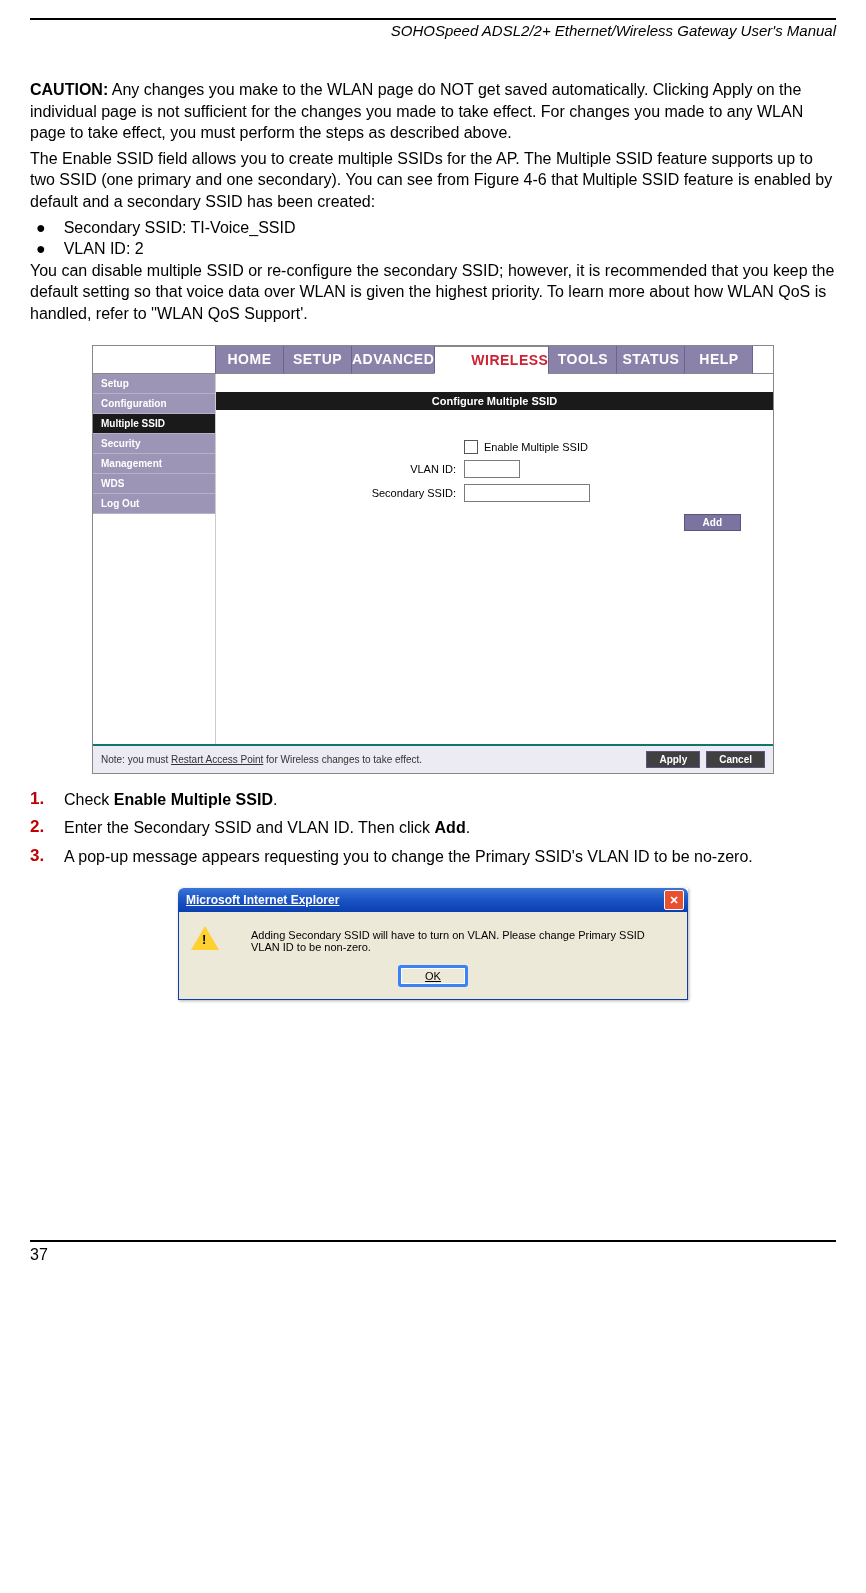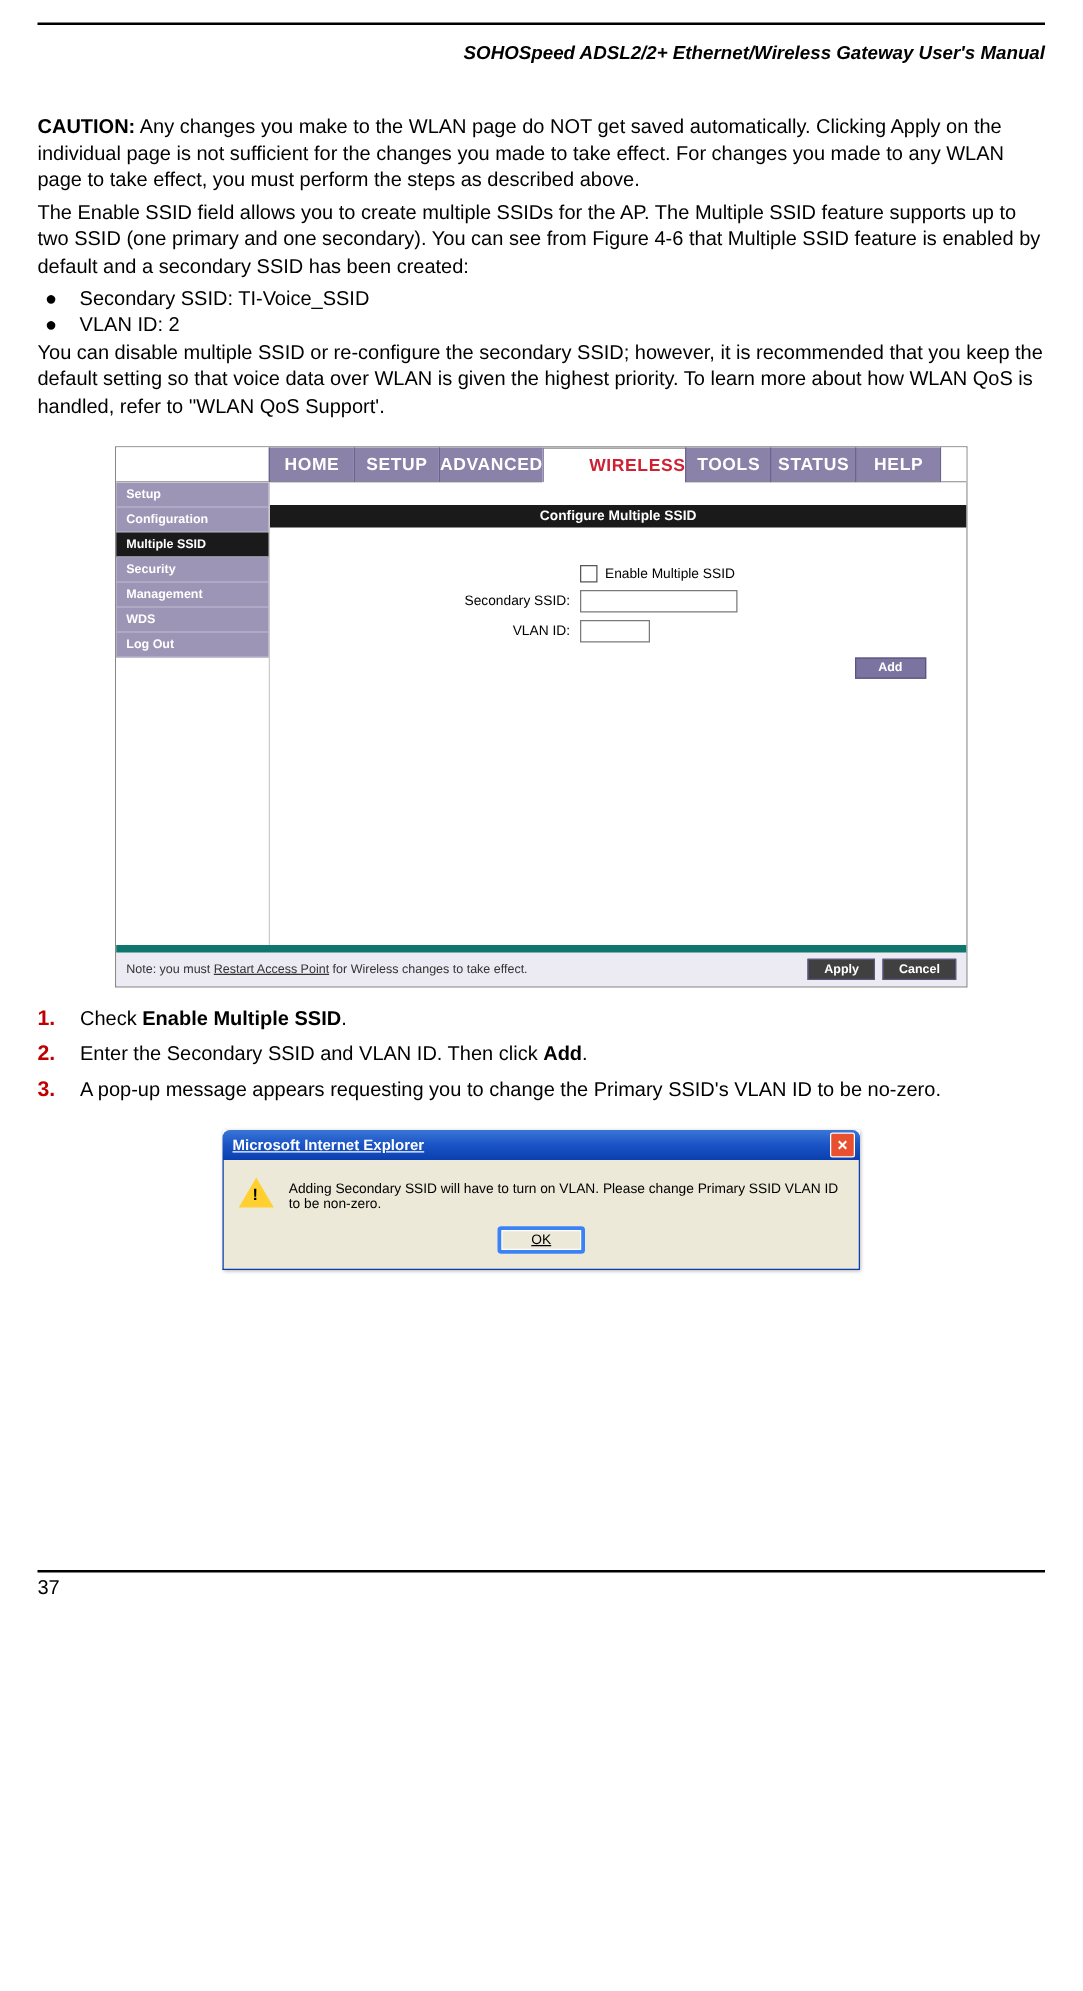--- a/index.html
+++ b/index.html
@@ -12,24 +12,23 @@
     box-sizing: border-box;
     background: #fff;
   }
   .header-line {
     border-top: 2px solid #000;
     margin-top: 18px;
   }
   .header-title {
     text-align: right;
     font-style: italic;
-    font-weight: bold;
+    font-weight: normal;
     font-size: 15px;
     padding-top: 2px;
-    margin-top: 12px;
   }
   .content {
     margin-top: 40px;
   }
   .para {
     margin: 0 0 4px 0;
     line-height: 1.35;
   }
   .section-heading {
     font-weight: bold;
@@ -166,21 +165,21 @@
     color: #fff;
     font-size: 10px;
     padding: 2px 18px;
     border: 1px solid #5a5480;
     position: absolute;
     right: 32px;
     top: 140px;
     font-weight: bold;
   }
   .router-footer {
-    border-top: 6px solid #0f766e;
+    border-top: 2px solid #0f766e;
     background: #eceaf2;
     padding: 5px 8px;
     display: flex;
     align-items: center;
     font-size: 10px;
     color: #333;
   }
   .rf-note { flex: 1; }
   .rf-note .ul { text-decoration: underline; }
   .rf-btn {
@@ -252,20 +251,21 @@
     padding: 14px 12px 12px 12px;
     display: flex;
     flex-direction: column;
     align-items: center;
   }
   .dlg-msg-row {
     display: flex;
     align-items: flex-start;
     width: 100%;
     margin-bottom: 12px;
+    gap: 20px;
   }
   .dlg-icon {
     width: 0; height: 0;
     border-left: 14px solid transparent;
     border-right: 14px solid transparent;
     border-bottom: 24px solid #ffd030;
     position: relative;
     margin-right: 12px;
     flex-shrink: 0;
   }
@@ -347,26 +347,26 @@
       </div>
       <div class="router-main">
         <div class="rm-title">Configure Multiple SSID</div>
         <div class="rm-form">
           <div class="rm-row">
             <div class="rm-lbl"></div>
             <span class="rm-checkbox"></span>
             <span>Enable Multiple SSID</span>
           </div>
           <div class="rm-row">
+            <div class="rm-lbl">VLAN ID:</div>
+            <input class="rm-input vlan" value="" style="">
+          </div>
+          <div class="rm-row">
             <div class="rm-lbl">Secondary SSID:</div>
             <input class="rm-input ssid" value="" style="">
-          </div>
-          <div class="rm-row">
-            <div class="rm-lbl">VLAN ID:</div>
-            <input class="rm-input vlan" value="" style="">
           </div>
         </div>
         <div class="rm-add-btn">Add</div>
       </div>
     </div>
     <div class="router-footer">
       <div class="rf-note">
         <span>Note: you must </span><span class="ul">Restart Access Point</span><span> for Wireless changes to take effect.</span>
       </div>
       <div class="rf-btn">Apply</div>

